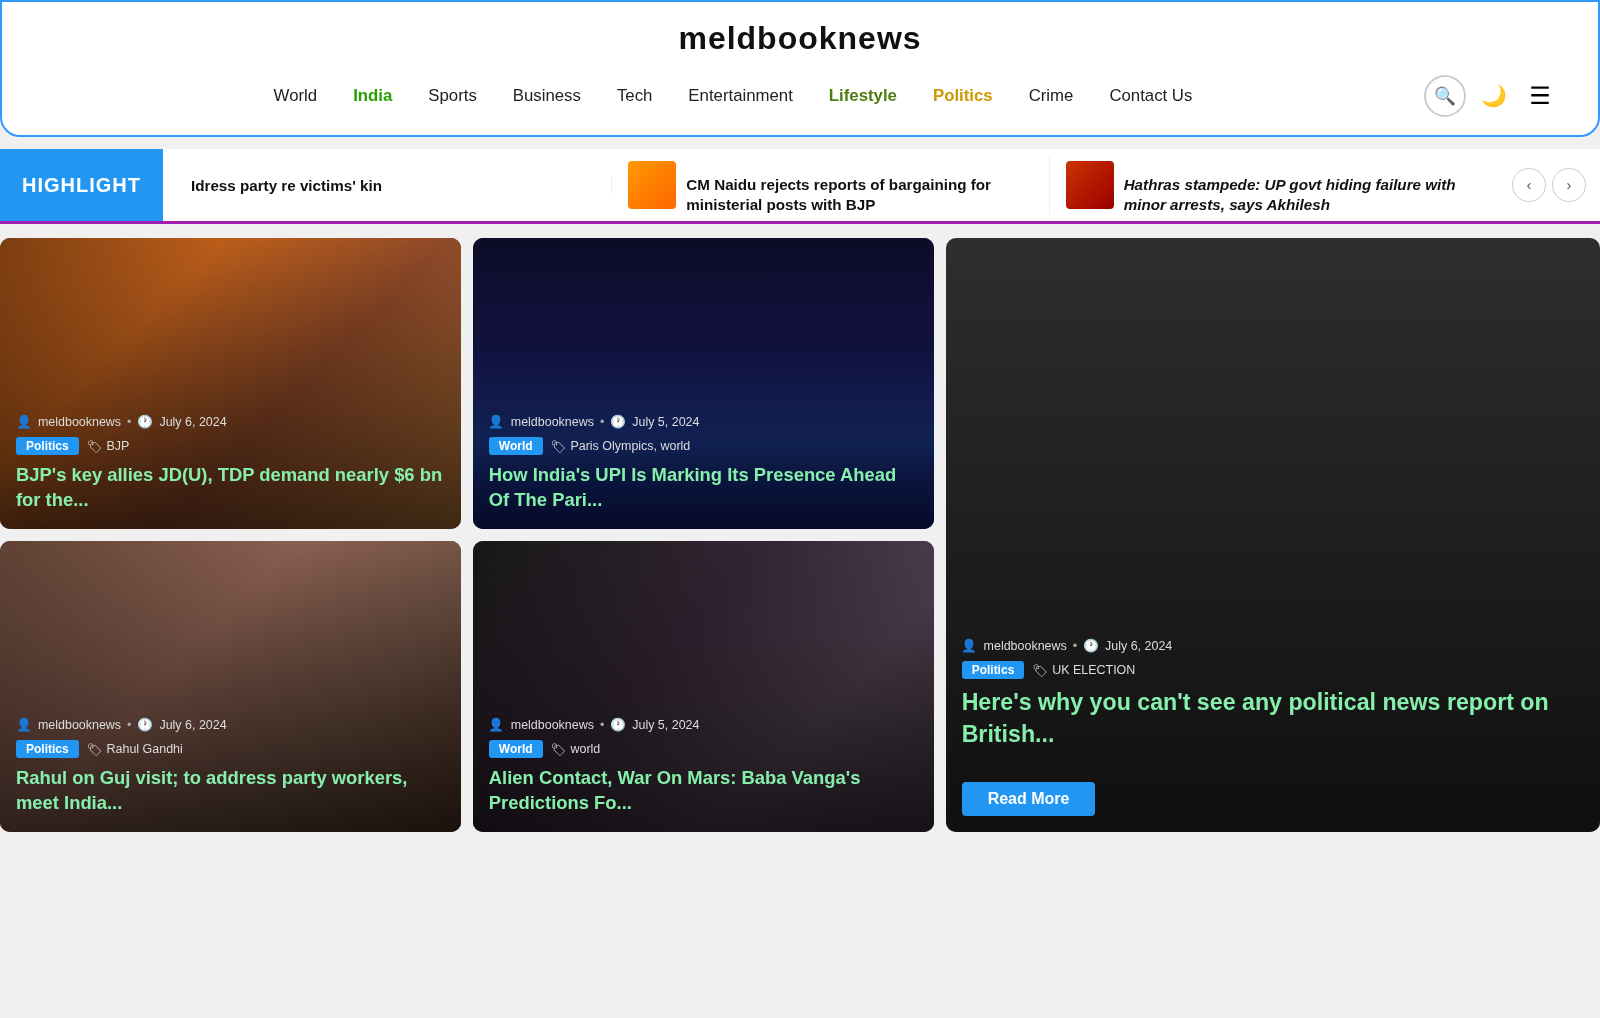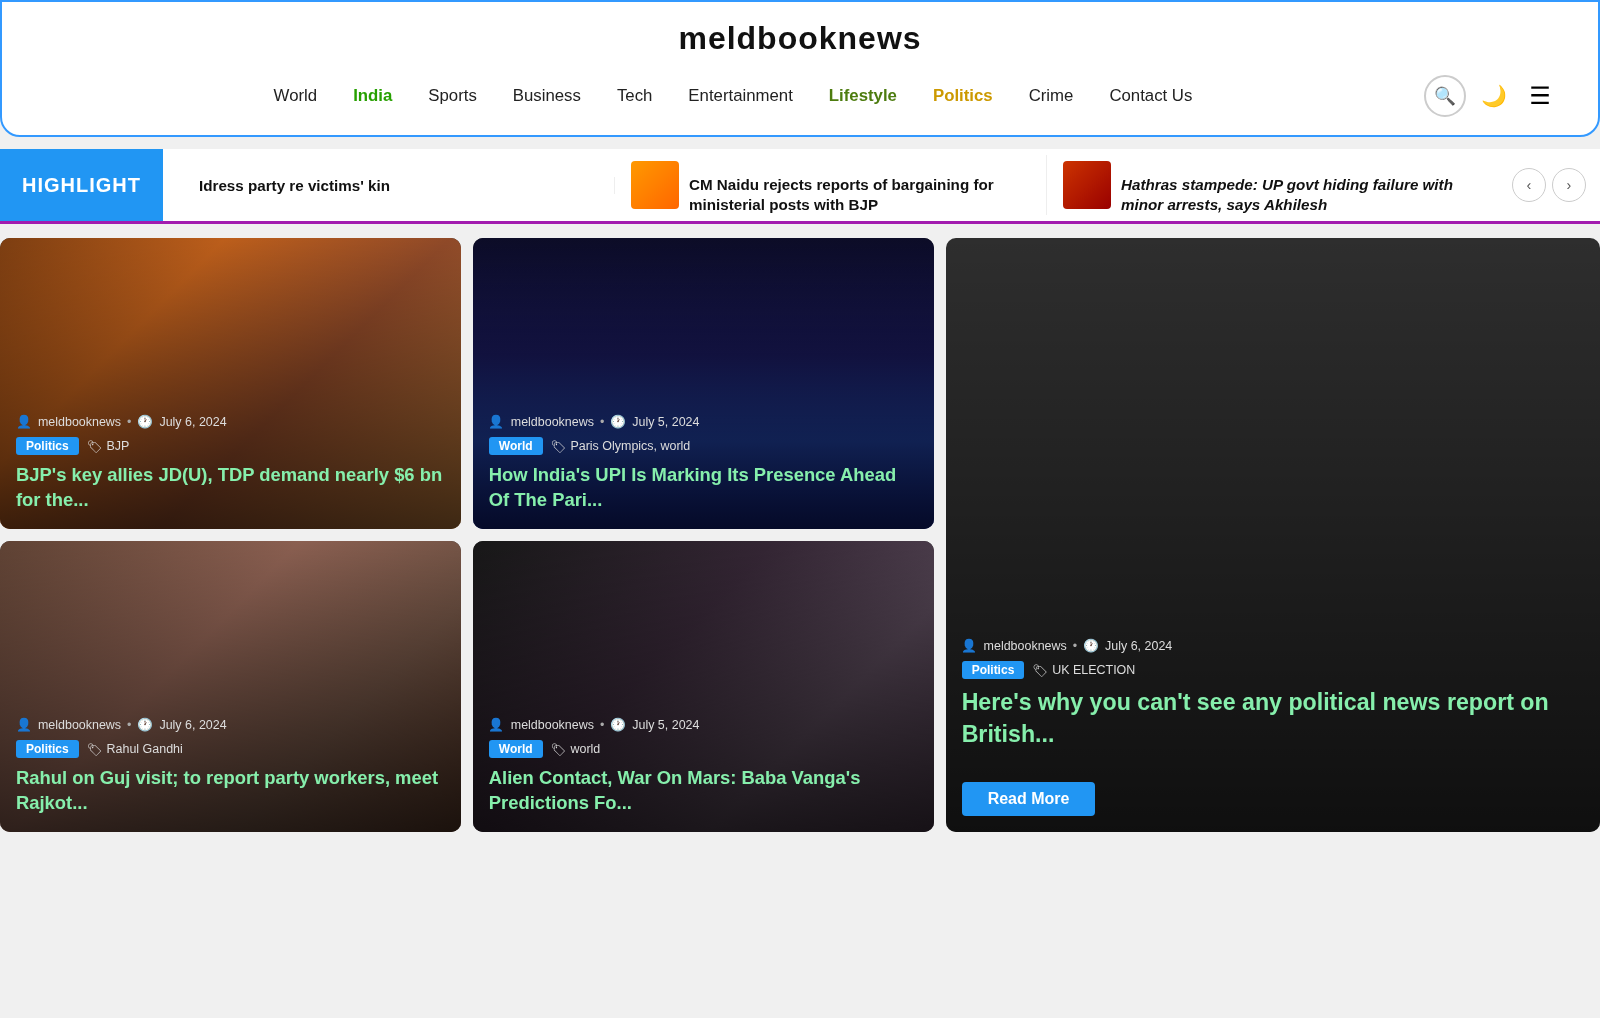--- a/index.html
+++ b/index.html
@@ -91,21 +91,21 @@
       display: flex; align-items: center; justify-content: center;
       min-width: 160px;
       letter-spacing: 1px;
     }
     .highlight-items {
       display: flex;
       align-items: center;
       flex: 1;
       gap: 0;
       overflow: hidden;
-      padding: 0 20px;
+      padding: 0 12px;
     }
     .highlight-item {
       display: flex;
       align-items: center;
       gap: 10px;
       flex: 1;
       padding: 0 16px;
       border-right: 1px solid #eee;
     }
     .highlight-item:last-child { border-right: none; font-style: italic; }
@@ -391,21 +391,21 @@
         <span class="icon-clock"></span>
         <span>July 6, 2024</span>
       </div>
       <div class="card-tags">
         <span class="tag-badge">Politics</span>
         <span class="tag-label">
           <span>🏷</span>
           <span>Rahul Gandhi</span>
         </span>
       </div>
-      <div class="card-title">Rahul on Guj visit; to report party workers, meet Rajkot...</div>
+      <div class="card-title">Rahul on Guj visit; to address party workers, meet India...</div>
     </div>
   </div>
 
   <div class="card">
     <div class="card-bg card5-img"></div>
     <div class="card-overlay"></div>
     <div class="card-content">
       <div class="card-meta">
         <span class="icon-person"></span>
         <span>meldbooknews</span>

